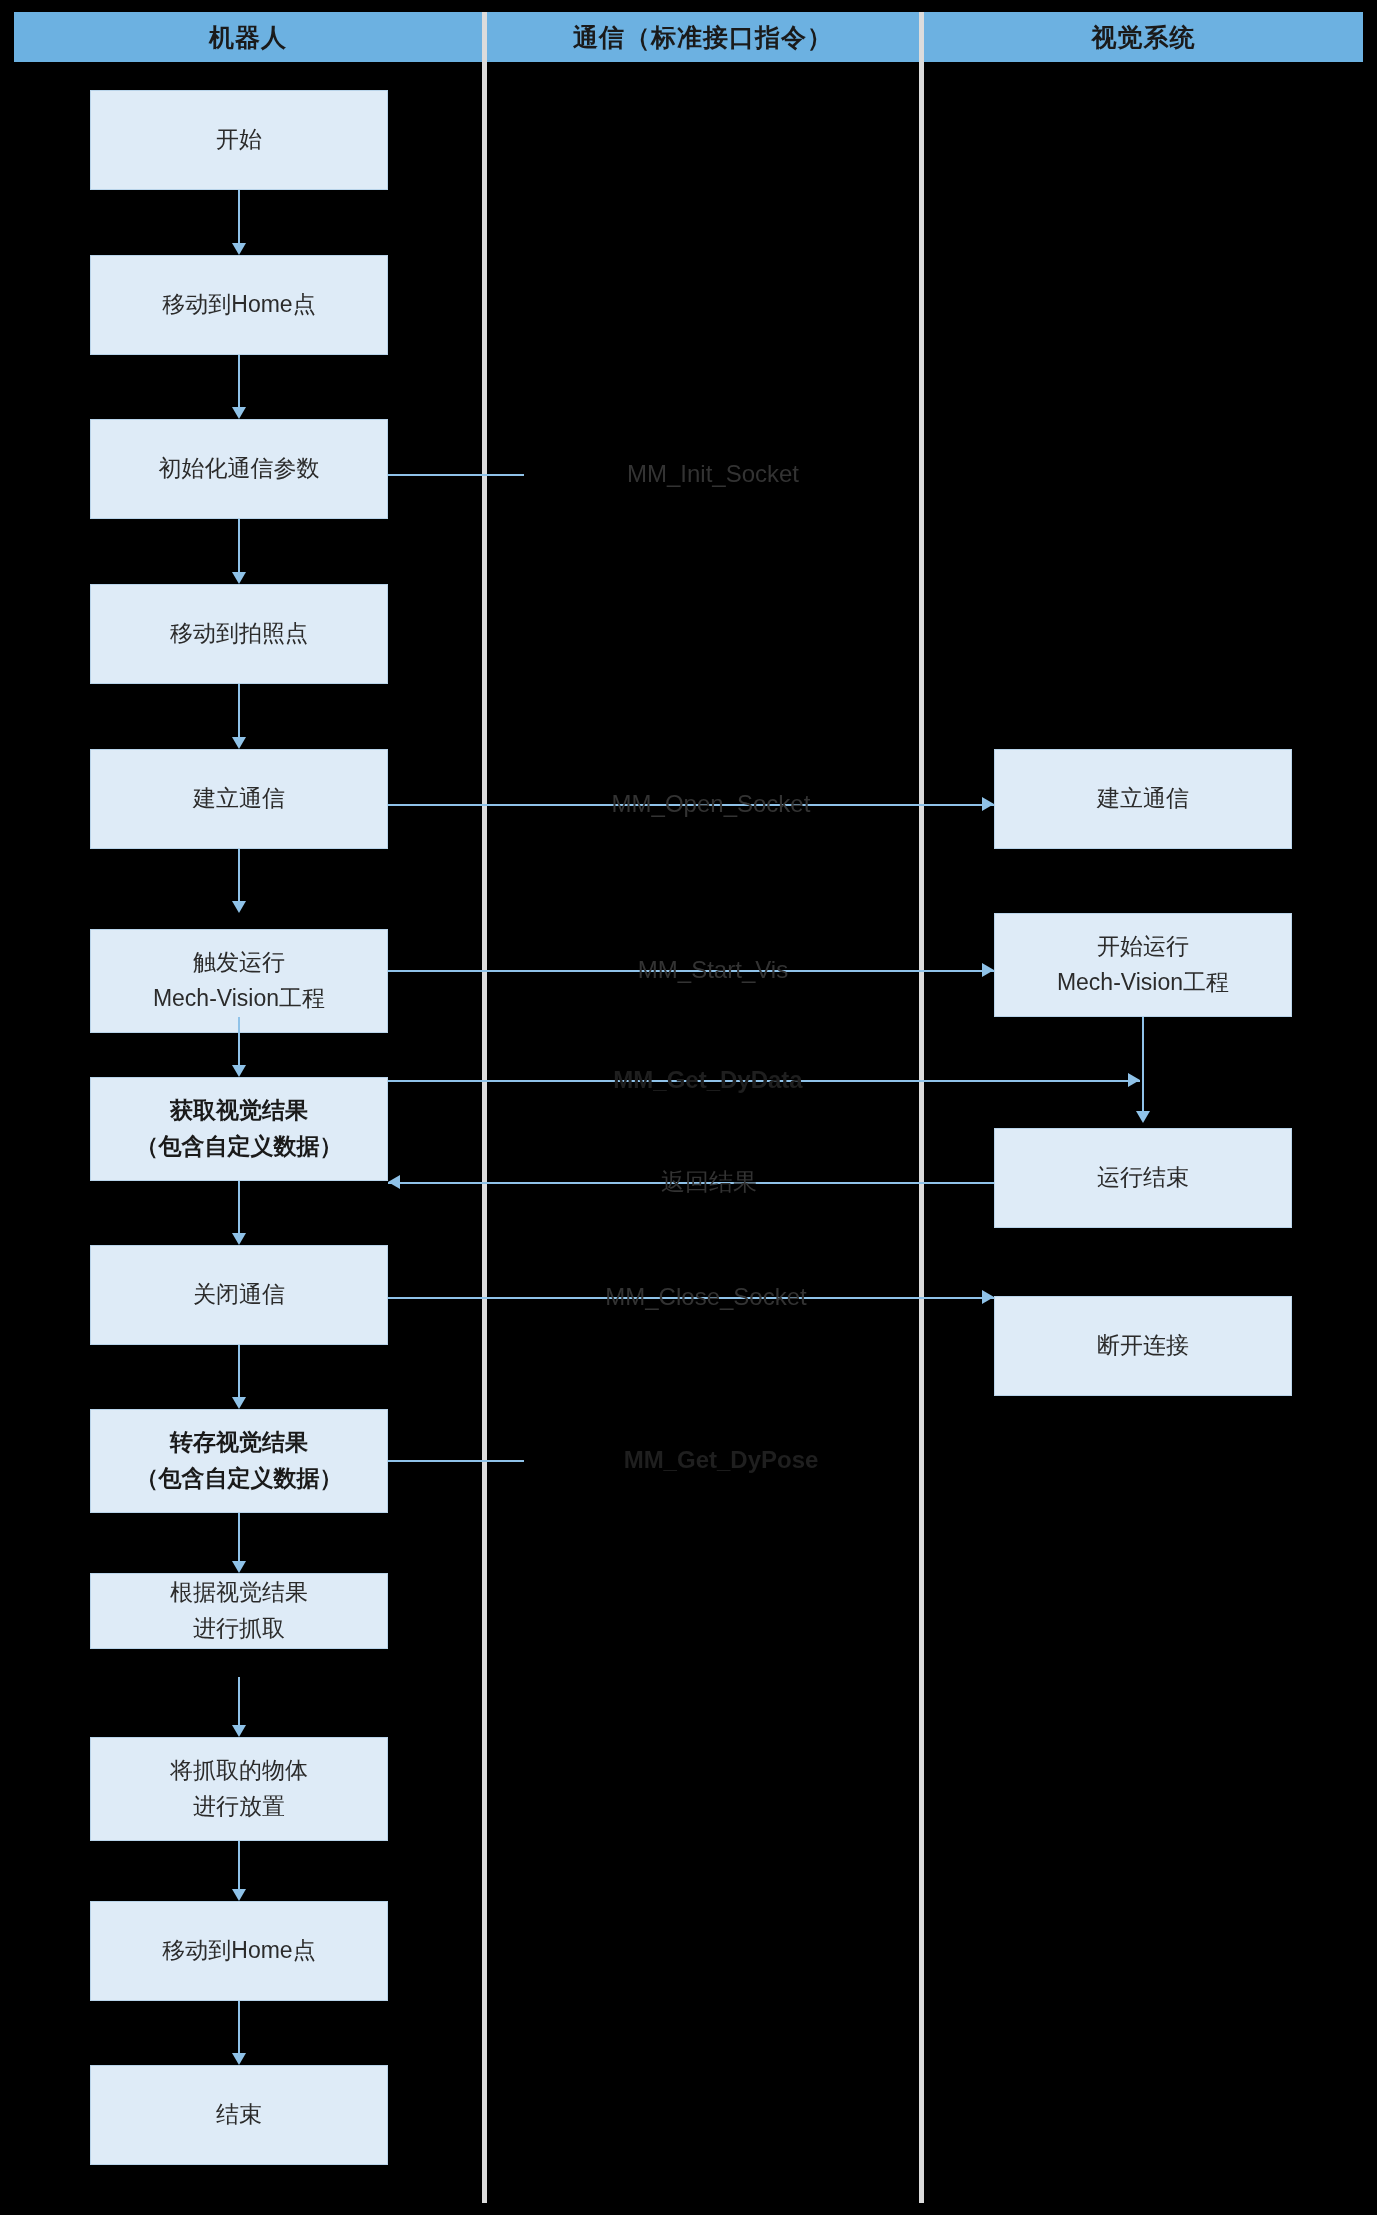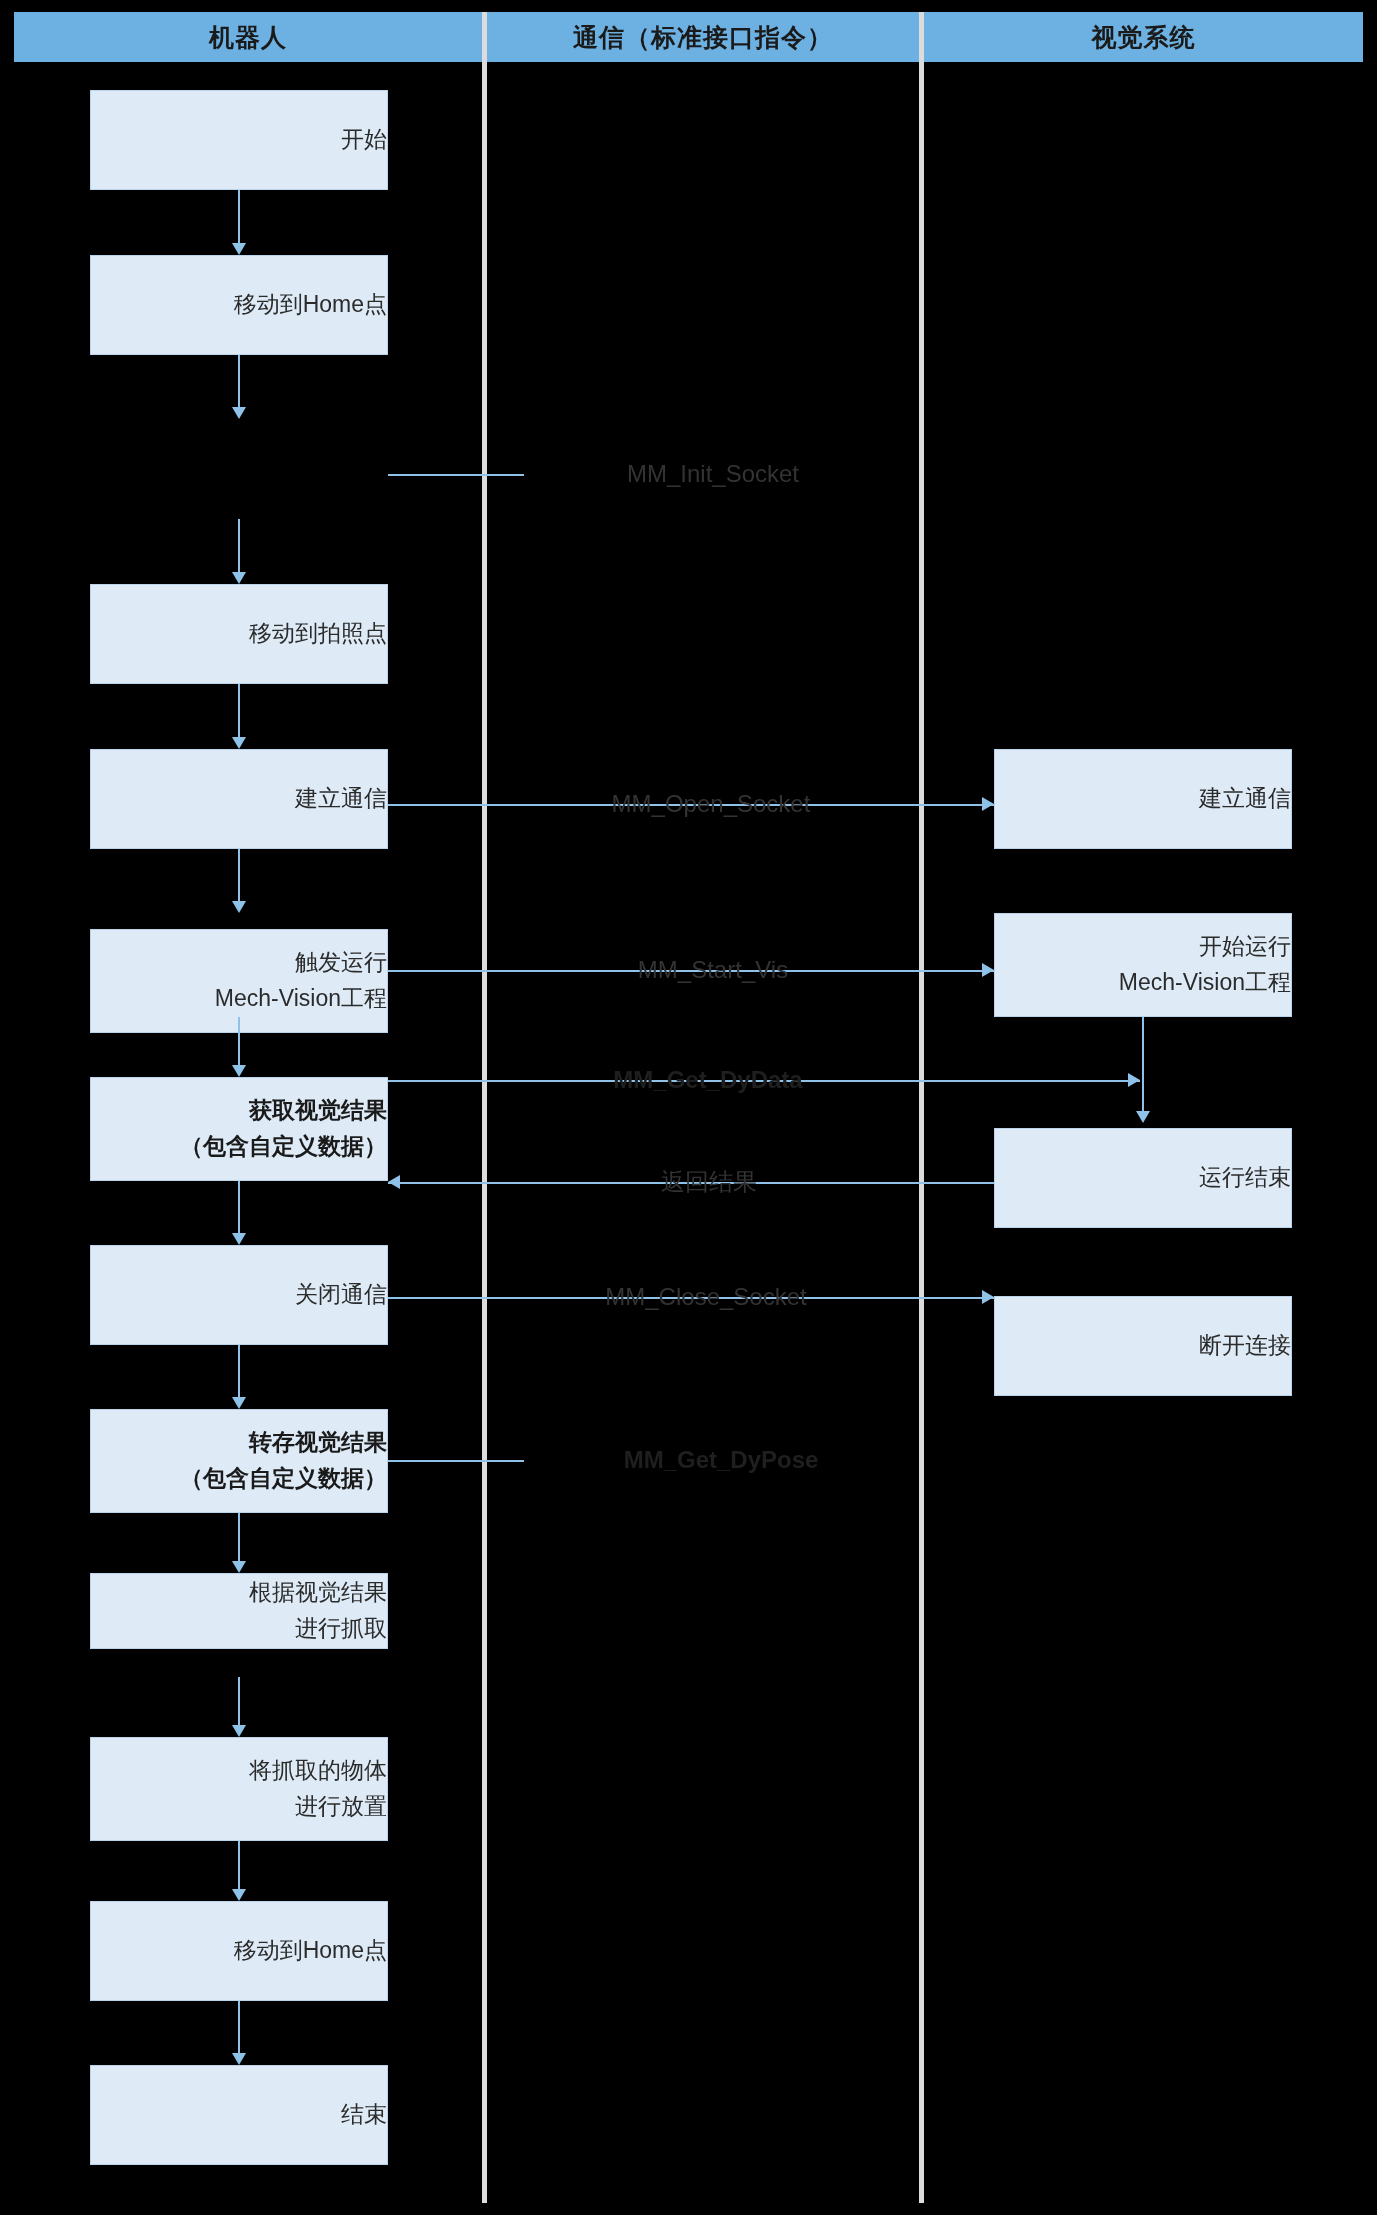--- a/index.html
+++ b/index.html
@@ -47,21 +47,21 @@
   }
 
   
   .node {
     position: absolute;
     background: #deebf7;
     border: 1px solid #b9d4ea;
     box-sizing: border-box;
     display: flex;
     flex-direction: column;
-    align-items: flex-end;
+    align-items: center;
     justify-content: center;
     color: #2b2b2b;
     font-size: 23px;
     line-height: 1.55;
     text-align: center;
   }
   .node.bold {
     font-weight: bold;
     color: #1a1a1a;
   }
@@ -123,20 +123,23 @@
   <div class="lane-divider" style="left:919px;"></div>
 
   <div class="node" style="left:90px; top:90px; width:298px; height:100px;">
     <span class="ln">开始</span>
   </div>
 
   <div class="node" style="left:90px; top:255px; width:298px; height:100px;">
     <span class="ln">移动到Home点</span>
   </div>
 
+  <div class="node" style="left:90px; top:419px; width:298px; height:100px;">
+    <span class="ln">初始化通信参数</span>
+  </div>
 
   <div class="node" style="left:90px; top:584px; width:298px; height:100px;">
     <span class="ln">移动到拍照点</span>
   </div>
 
   <div class="node" style="left:90px; top:749px; width:298px; height:100px;">
     <span class="ln">建立通信</span>
   </div>
 
   <div class="node" style="left:90px; top:913px; width:298px; height:104px;margin-top:16px;">

